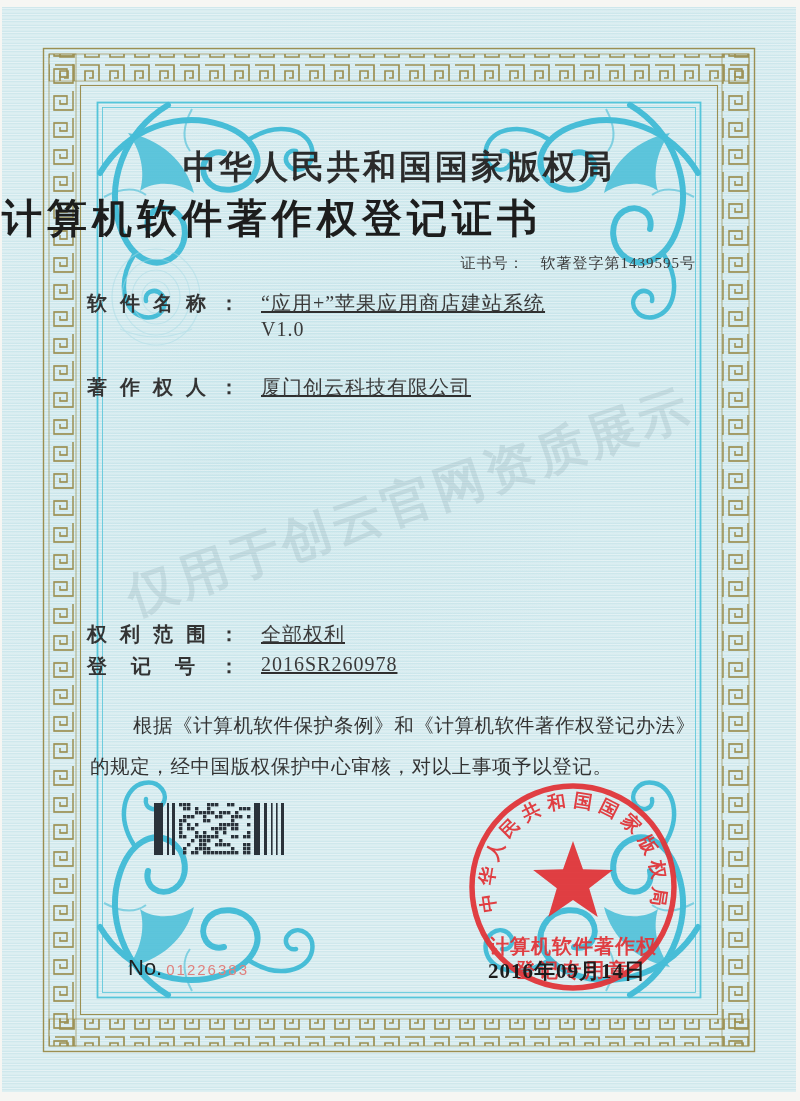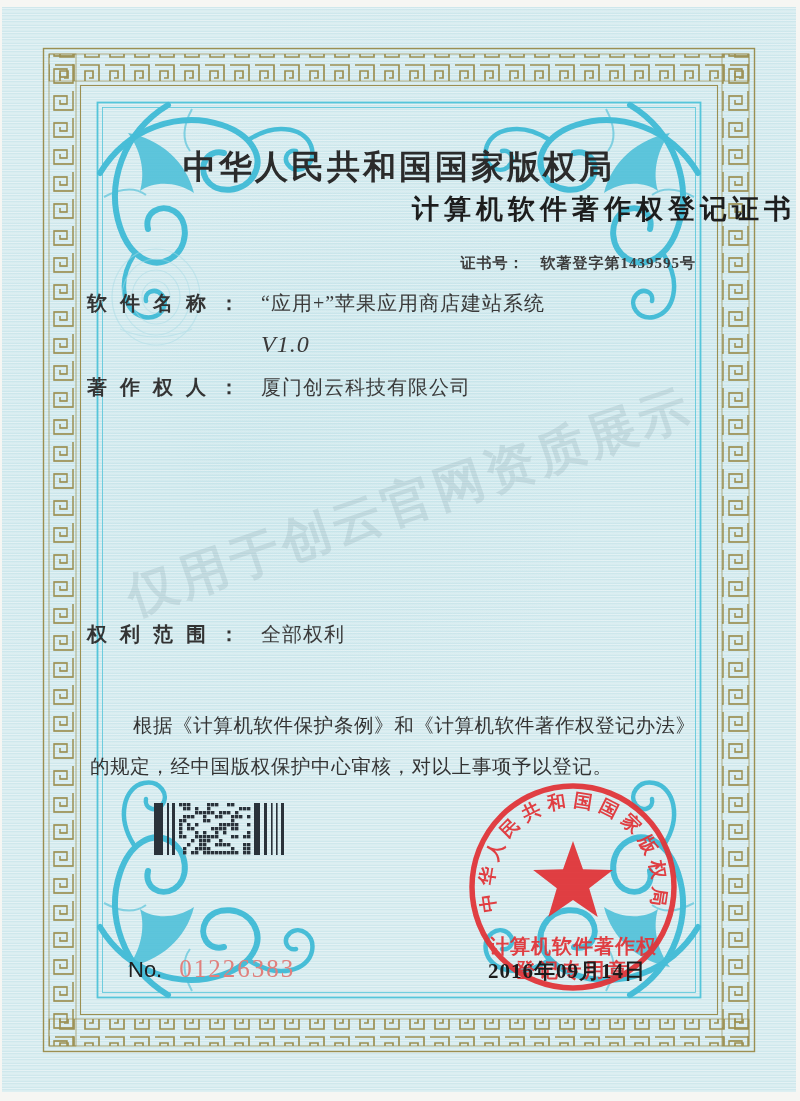--- a/index.html
+++ b/index.html
@@ -23,51 +23,51 @@
     font-size:50px;letter-spacing:4px;white-space:nowrap;
     color:rgba(122,148,158,0.20);font-weight:700;
     transform:rotate(-19deg);transform-origin:left top;
   }
   .content{position:absolute;inset:0;z-index:3;color:var(--text-dark,#2f2f2f);border-radius:30px;}
   .authority{
     position:absolute;left:0;right:0;top:138px;text-align:center;
     font-size:33px;font-weight:700;letter-spacing:3px;color:#2b2b2b;
   }
   .title{
-    position:absolute;left:0;right:0;top:184px;text-align:right;
-    font-size:27px;font-weight:700;letter-spacing:5px;color:#1d1d1d;margin-left:13px;
+    position:absolute;left:0;right:0;top:184px;text-align:left;
+    font-size:40px;font-weight:700;letter-spacing:5px;color:#1d1d1d;
   }
   .certno{
-    position:absolute;right:100px;top:247px;font-size:15px;color:#3c3c3c;letter-spacing:1px;font-weight:bold;
+    position:absolute;right:100px;top:247px;font-size:15px;color:#3c3c3c;letter-spacing:1px;
   }
   .certno .val{margin-left:16px;}
-  .frow{position:absolute;left:85px;font-size:20px;white-space:nowrap;}
+  .frow{position:absolute;left:85px;font-size:20px;white-space:nowrap;text-decoration:underline;}
   .flabel{
     display:inline-block;width:152px;vertical-align:top;
     text-align:justify;text-align-last:justify;font-weight:600;color:#333;
   }
   .fvalue{margin-left:22px;color:#3a3a3a;letter-spacing:1px;}
-  .fvalue2{position:absolute;left:259px;top:324px;font-size:24px;color:#3a3a3a;letter-spacing:1px;font-style:italic;}
+  .fvalue2{position:absolute;left:259px;top:311px;font-size:20px;color:#3a3a3a;letter-spacing:1px;}
   .statement{
     position:absolute;left:84px;right:86px;top:694px;margin:4px;
     font-size:19.5px;line-height:41px;text-indent:2.2em;letter-spacing:0.6px;color:#333;
   }
   .barcode{position:absolute;left:152px;top:796px;width:146px;height:52px;}
   .barcode svg{fill:var(--barcode-dark,#2a323a);}
   .seal{position:absolute;left:460px;top:772px;width:222px;height:222px;z-index:4;opacity:.94;}
   .seal svg{color:var(--seal-red,#e13438);}
   .seal-date{
     position:absolute;left:455px;top:950px;width:220px;text-align:center;
     font-size:21px;color:#1c1c1c;letter-spacing:1px;font-weight:600;z-index:4;
   }
   .serial{position:absolute;left:126px;top:948px;font-size:22px;z-index:3;}
   .serial .no-label{color:#1f1f1f;font-family:Liberation Sans, sans-serif;}
   .serial .no-value{
-    margin-left:17px;color:var(--serial-red,#e0807d);letter-spacing:2px;
-    font-family:Liberation Serif, serif;font-size:25px;
+    margin-left:4px;color:var(--serial-red,#e0807d);letter-spacing:2px;
+    font-family:Liberation Sans, sans-serif;font-size:15px;
   }
   .rosette{position:absolute;left:104px;top:238px;z-index:1;opacity:.5;}
 </style>
 </head>
 <body>
 
 <div class="paper">
 
   <svg class="frame-svg" width="794" height="1086" viewBox="0 0 794 1086">
     <defs>
@@ -144,20 +144,23 @@
       <span class="flabel">著作权人：</span><span class="fvalue">厦门创云科技有限公司</span>
     </div>
 
 
 
 
     <div class="frow" style="top:614px">
       <span class="flabel">权利范围：</span><span class="fvalue">全部权利</span>
     </div>
 
+    <div class="frow" style="top:646px">
+      <span class="flabel">登记号：</span><span class="fvalue">2016SR260978</span>
+    </div>
 
     <p class="statement">根据《计算机软件保护条例》和《计算机软件著作权登记办法》的规定，经中国版权保护中心审核，对以上事项予以登记。</p>
 
     <div class="barcode">
       <svg id="bc" width="146" height="52" viewBox="0 0 146 52">
           <rect x="0" y="0" width="9" height="52"></rect>
           <rect x="13" y="0" width="2" height="52"></rect>
           <rect x="18" y="0" width="3" height="52"></rect>
           <rect x="25" y="0" width="3.4" height="3.4"></rect>
           <rect x="25" y="16" width="3.4" height="3.4"></rect>

